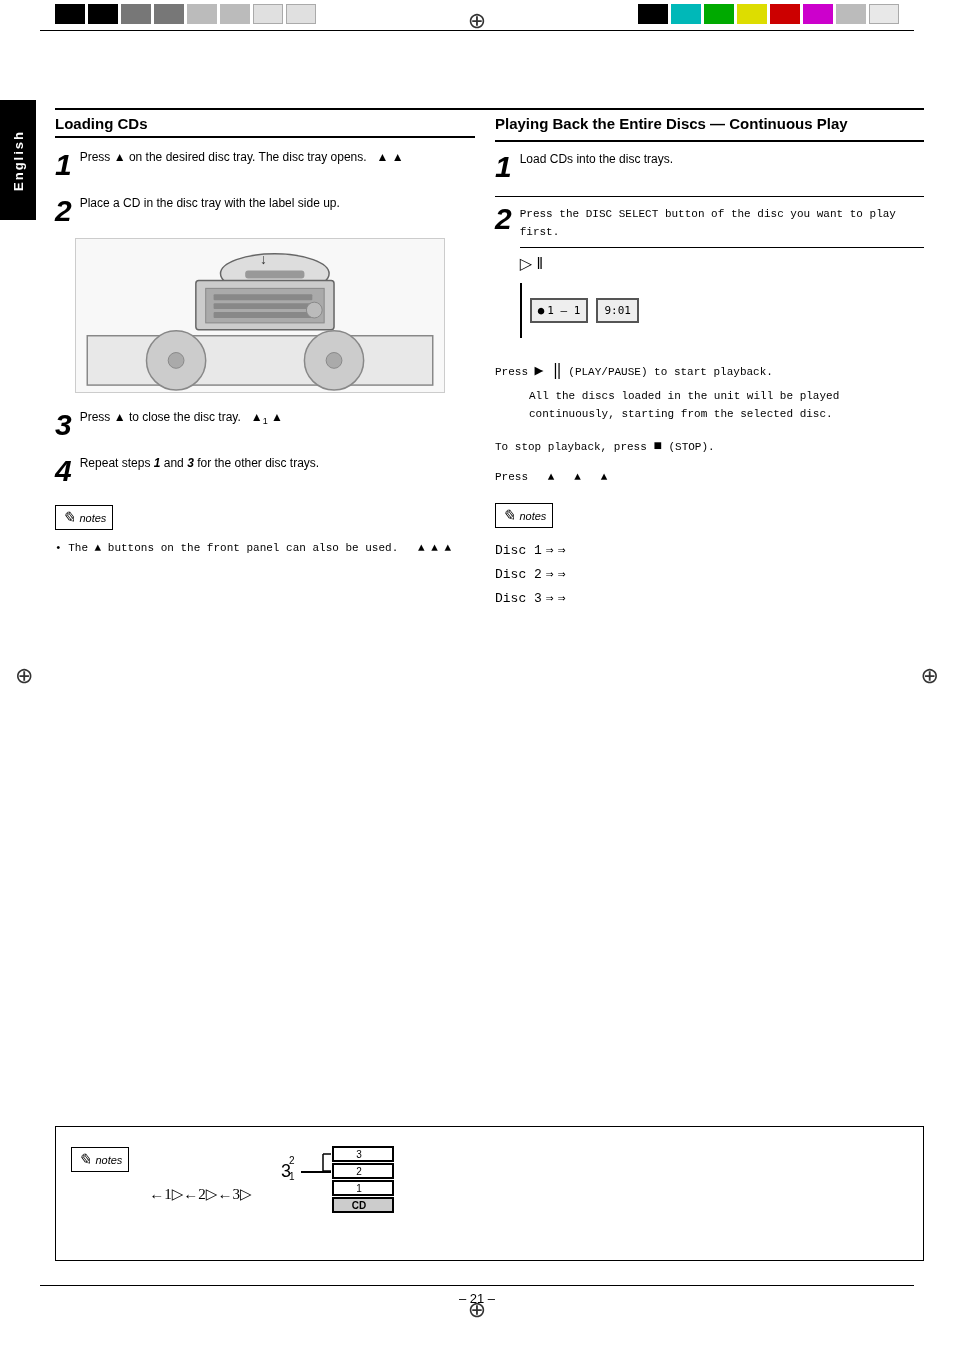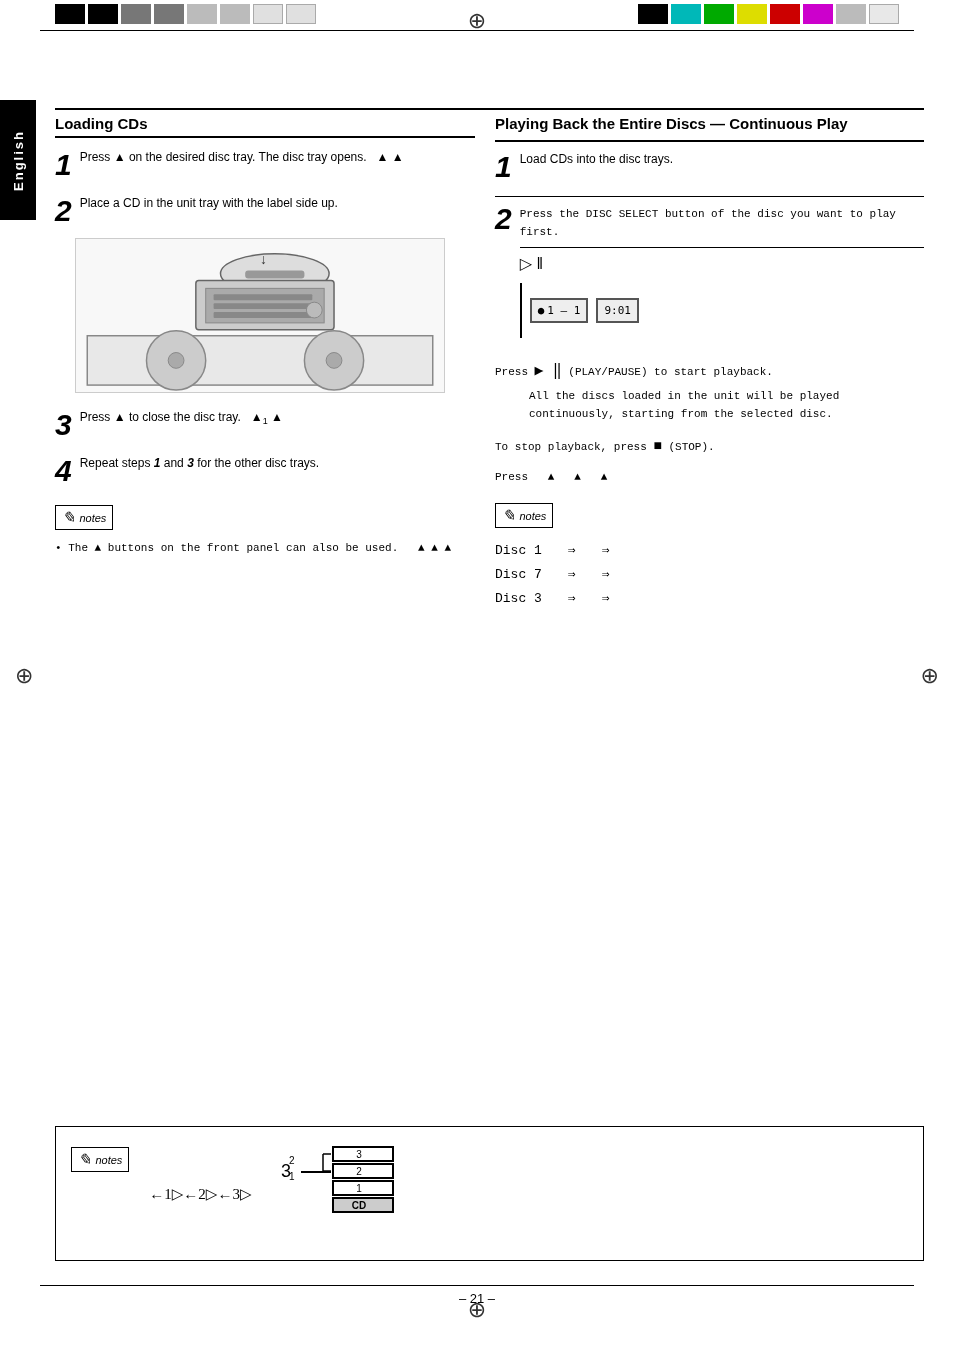--- a/index.html
+++ b/index.html
@@ -152,21 +152,21 @@
       margin-bottom: 8px;
       padding-bottom: 4px;
     }
 
     .step-block {
       margin-bottom: 12px;
     }
 
     .right-arrows {
       display: flex;
-      gap: 26px;
+      gap: 4px;
       align-items: center;
       font-size: 13px;
       margin: 3px 0;
     }
 
     
     .cross-top-center {
       position: absolute;
       top: 8px;
       left: 50%;
@@ -257,21 +257,21 @@
         <span class="step-number-large">1</span>
         <div class="step-text">
           Press <span>▲</span> on the desired disc tray. The disc tray opens. &nbsp; <span>▲</span> <span>▲</span>
         </div>
       </div>
     </div>
 
     <div class="step-block">
       <div class="step-row">
         <span class="step-number-large">2</span>
-        <div class="step-text">Place a CD in the unit tray with the label side up.</div>
+        <div class="step-text">Place a CD in the disc tray with the label side up.</div>
       </div>
 
       <div style="margin:10px 0 10px 20px;">
         <svg width="370" height="155" viewBox="0 0 370 155" style="border:1px solid #ccc;background:#f8f8f8;">
 
           <g>
 
             <ellipse cx="200" cy="35" rx="55" ry="20" fill="#ddd" stroke="#666" stroke-width="1.5"></ellipse>
             <rect x="170" y="32" width="60" height="8" fill="#999" rx="3"></rect>
 
@@ -395,21 +395,21 @@
       </div>
 
       
       <div style="margin-top:8px;">
         <div class="right-arrows small-text">
           <span>Disc 1</span>
           <span>⇒</span>
           <span>⇒</span>
         </div>
         <div class="right-arrows small-text">
-          <span>Disc 7</span>
+          <span>Disc 2</span>
           <span>⇒</span>
           <span>⇒</span>
         </div>
         <div class="right-arrows small-text">
           <span>Disc 3</span>
           <span>⇒</span>
           <span>⇒</span>
         </div>
       </div>
     </div>

